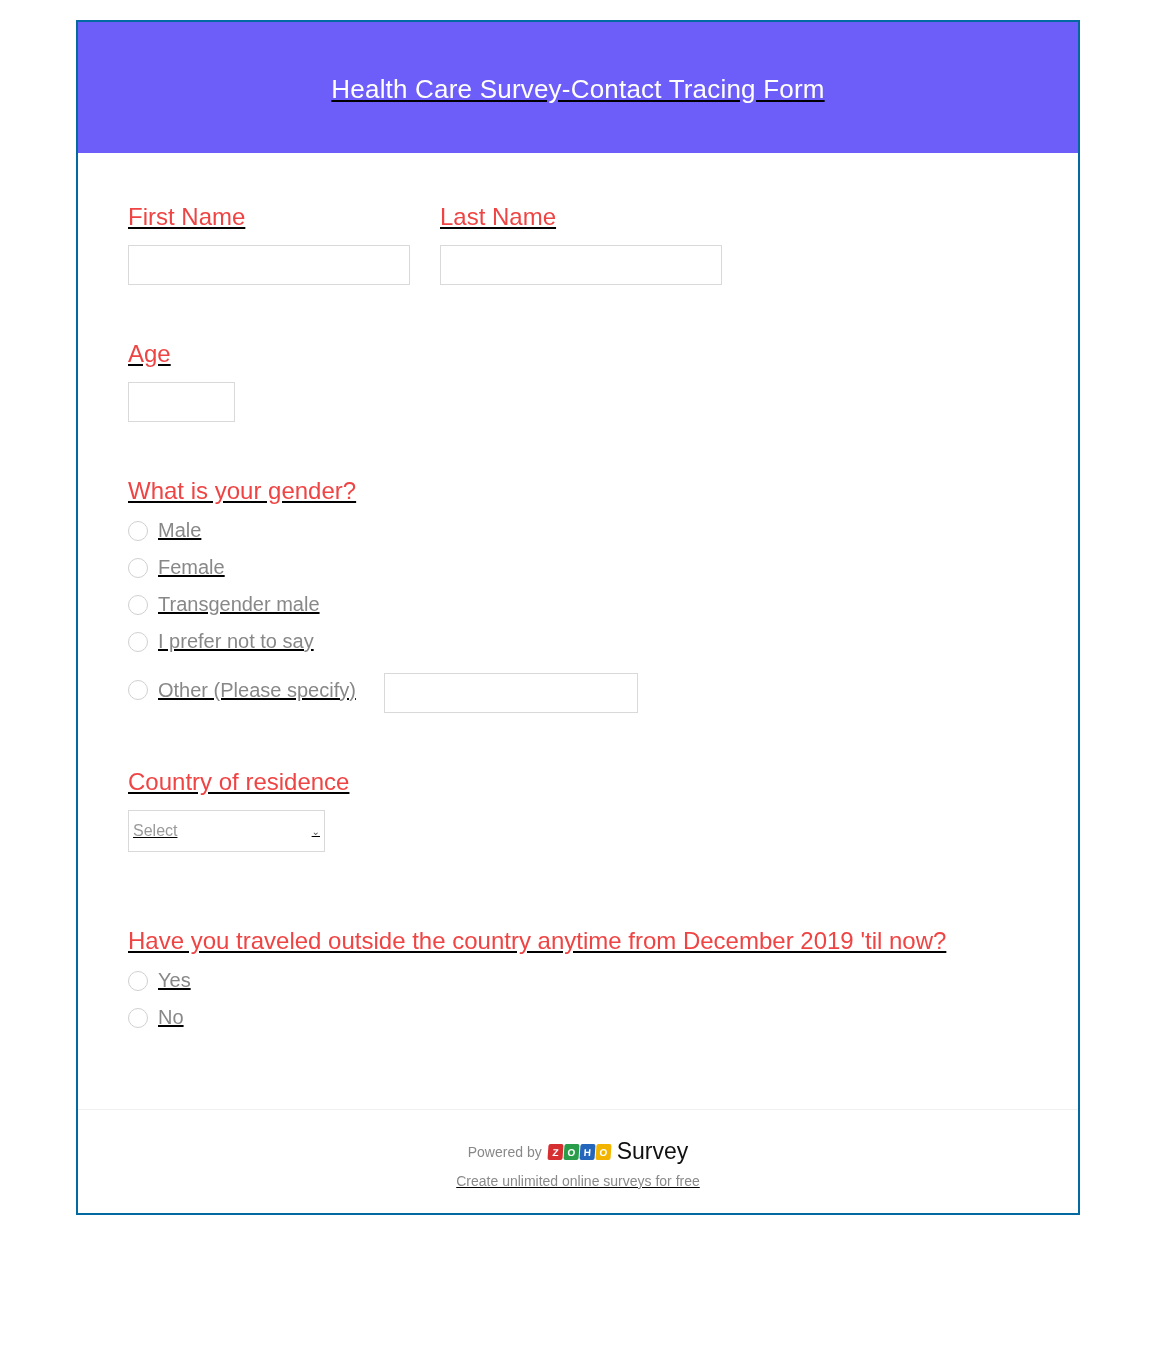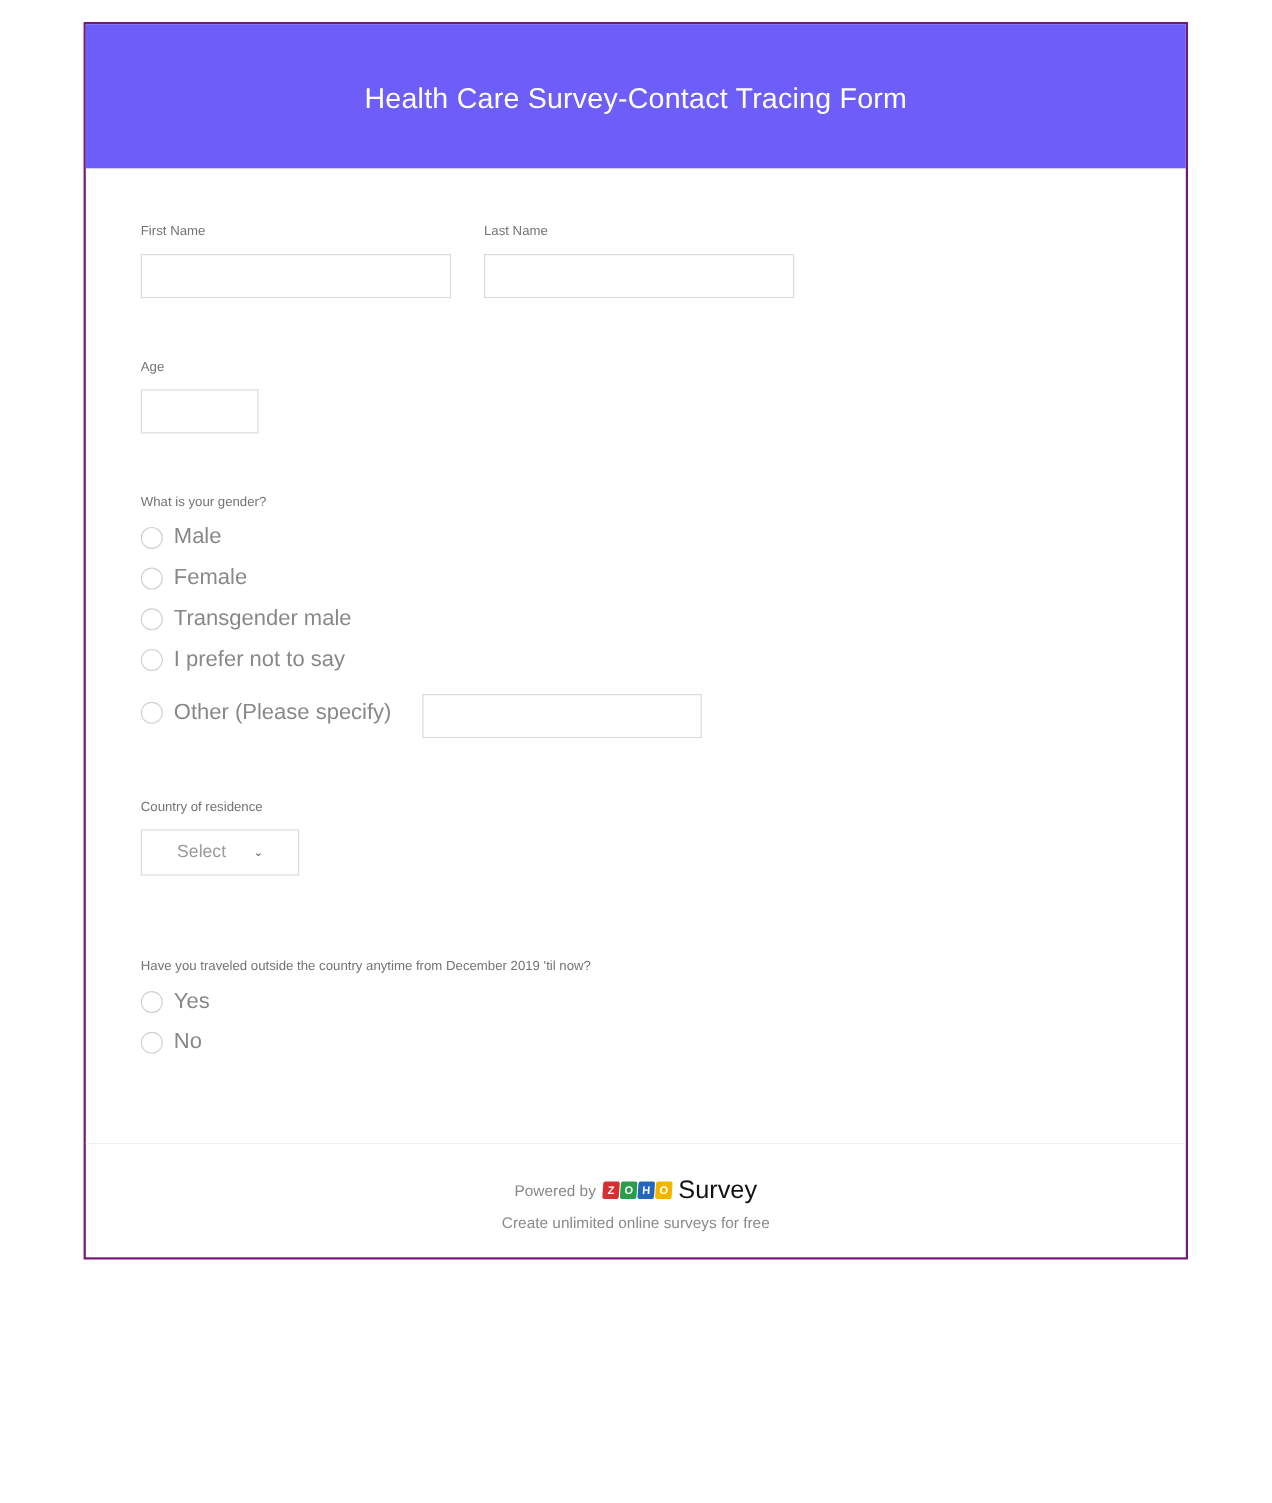--- a/index.html
+++ b/index.html
@@ -5,22 +5,23 @@
     * { margin: 0; padding: 0; box-sizing: border-box; }
     body {
       font-family: -apple-system, BlinkMacSystemFont, "Segoe UI", Helvetica, Arial, sans-serif;
       background: #fff;
       padding: 20px;
       display: flex;
       justify-content: center;
     }
     .frame {
       width: 1004px;
-      border: 2px solid #701a75;
-      background: #fff;
+      border: 2px solid #0369a1;
+      background: #fff;
+      text-decoration: underline;
     }
     .header {
       background: #6e5ef9;
       color: #fff;
       text-align: center;
       padding: 52px 20px 48px;
     }
     .header h1 {
       font-size: 26px;
       font-weight: 400;
@@ -31,22 +32,22 @@
     }
     .row {
       display: flex;
       gap: 30px;
       margin-bottom: 55px;
     }
     .question {
       margin-bottom: 55px;
     }
     .label {
-      font-size: 12px;
-      color: #737373;
+      font-size: 24px;
+      color: #ef4444;
       margin-bottom: 14px;
       display: block;
     }
     .text-input {
       border: 1px solid #d9d9d9;
       height: 40px;
       padding: 6px 10px;
       font-size: 16px;
       background: #fff;
     }
@@ -72,23 +73,23 @@
       margin-right: 10px;
       flex-shrink: 0;
     }
     .radio-label {
       font-size: 20px;
       color: #888;
       font-weight: 500;
     }
     .select-box {
       border: 1px solid #d9d9d9;
-      width: 144px;
+      width: 197px;
       height: 42px;
-      padding: 0 32px;
+      padding: 0 4px;
       display: flex;
       align-items: center;
       justify-content: space-between;
       background: #fff;
       font-size: 16px;
       color: #9a9a9a;
       cursor: pointer;
       margin-top: 14px;
     }
     .chevron {

